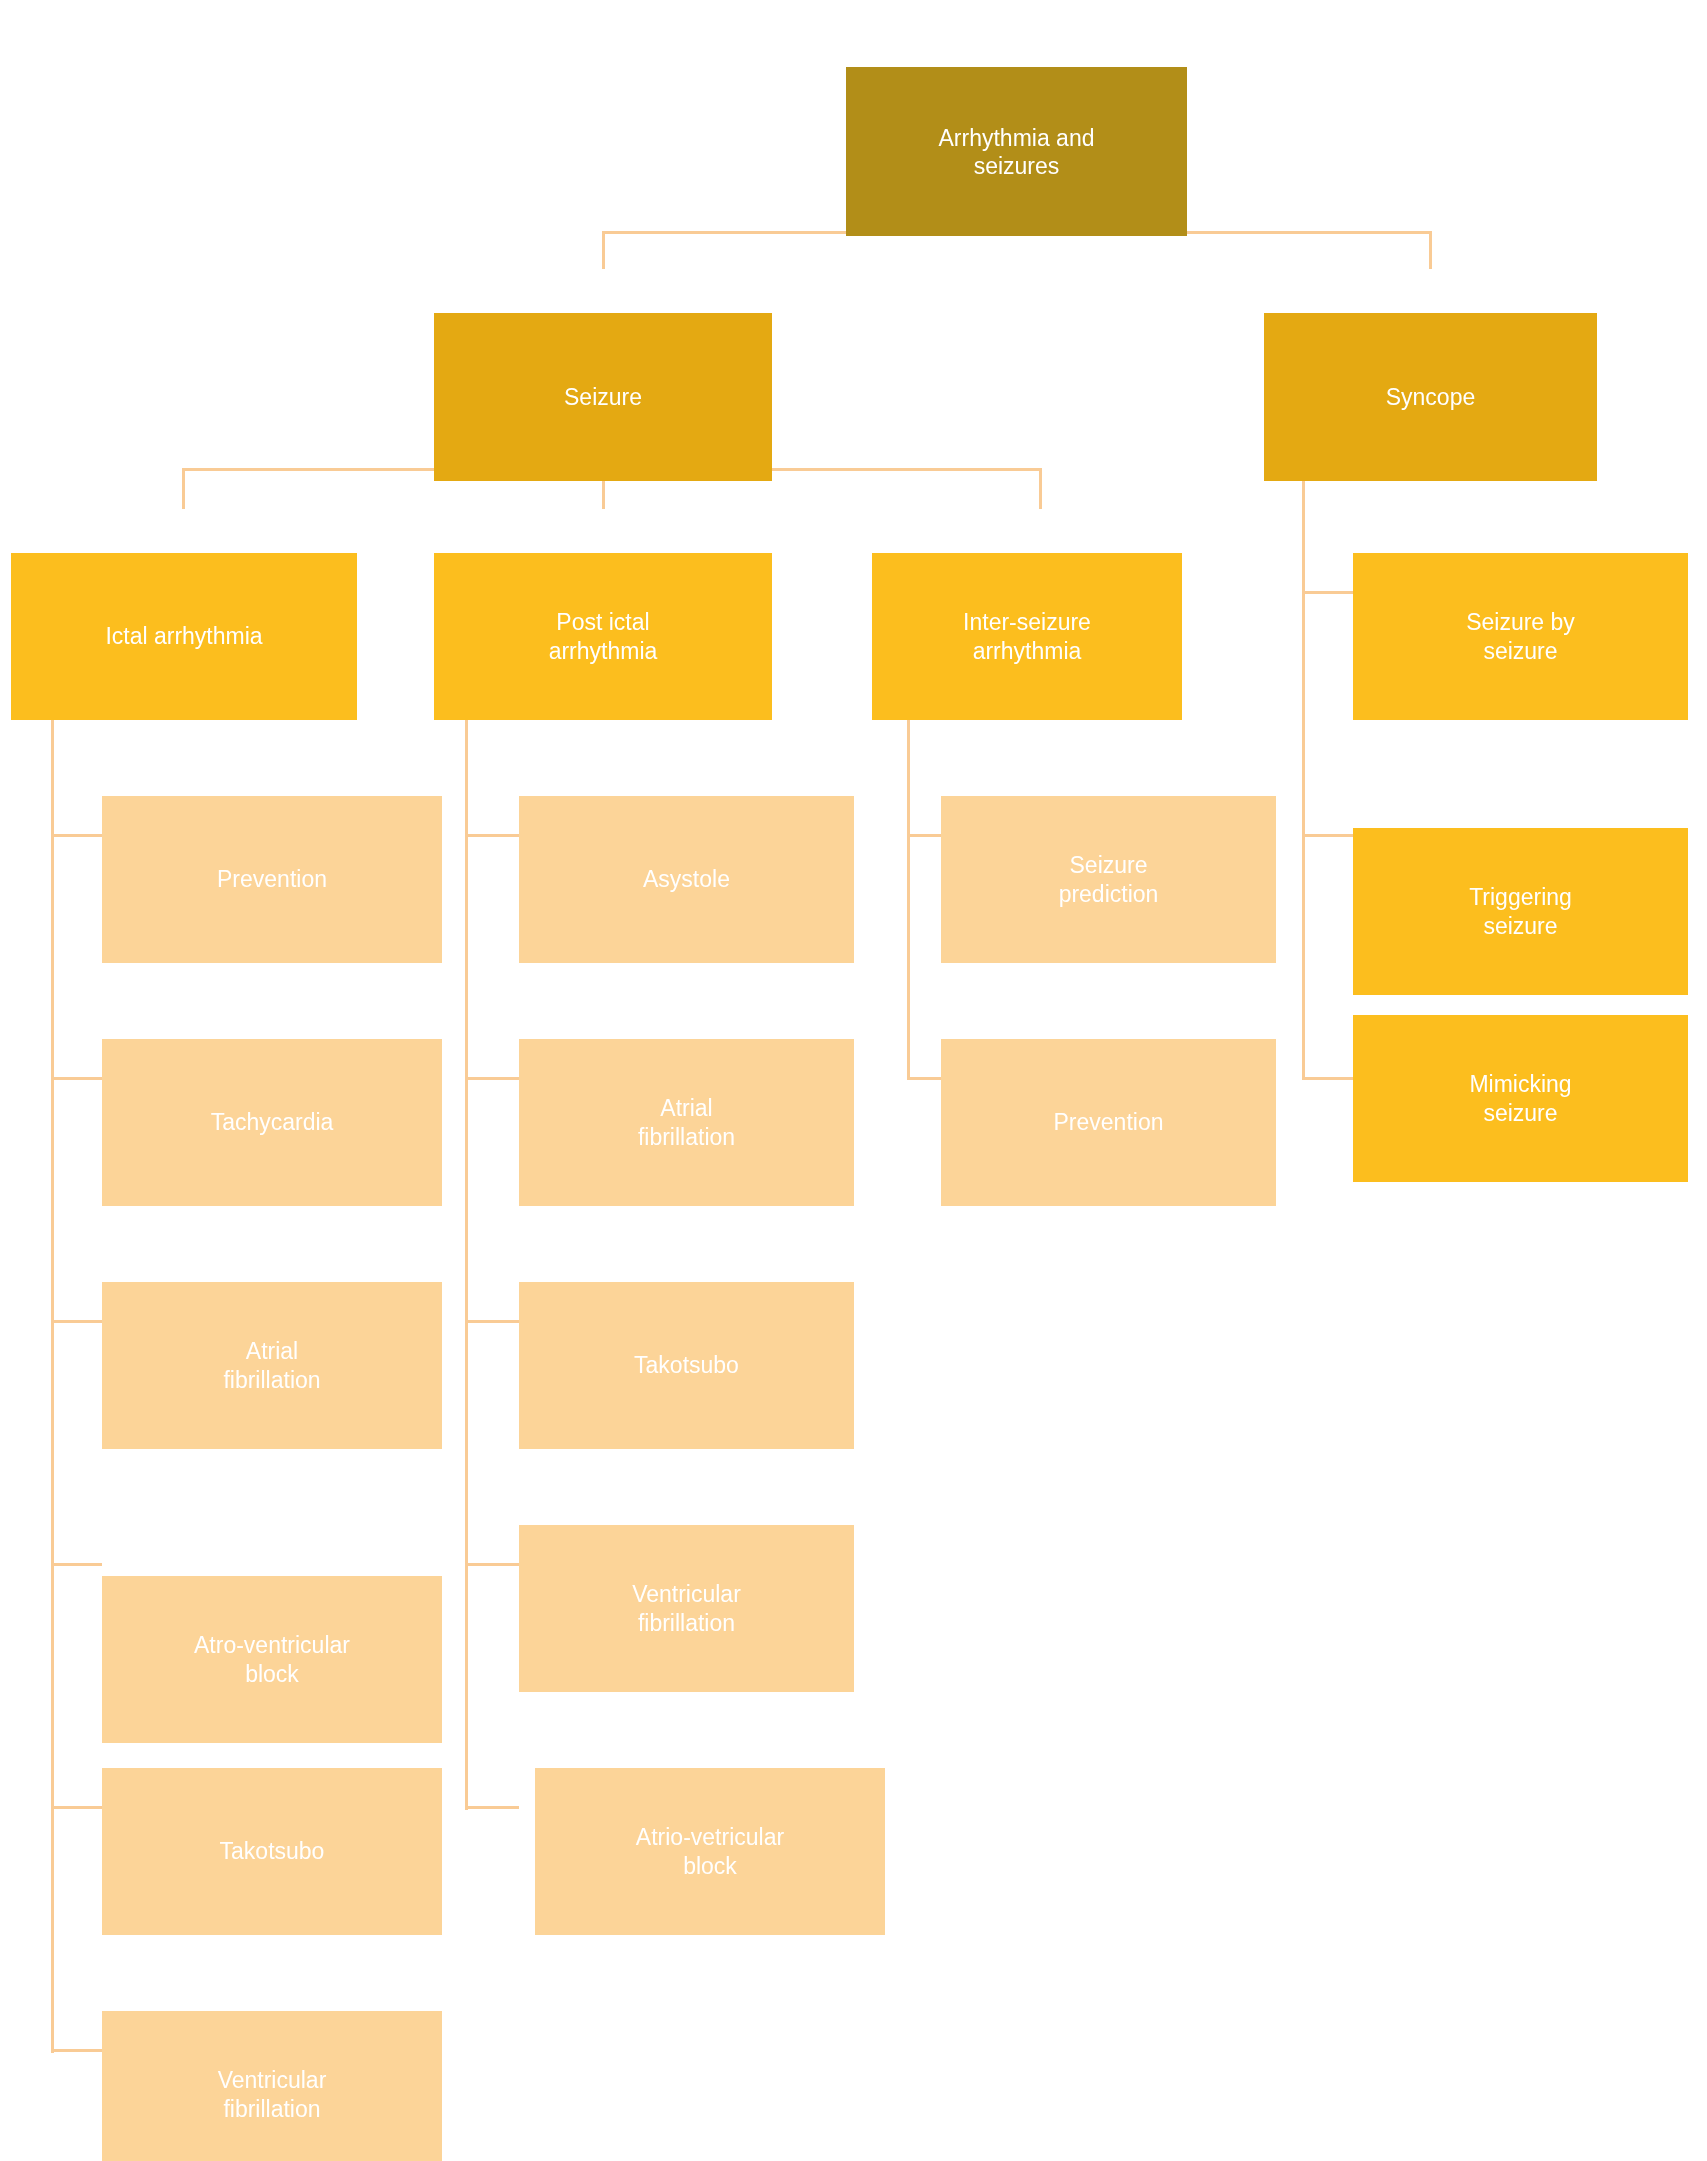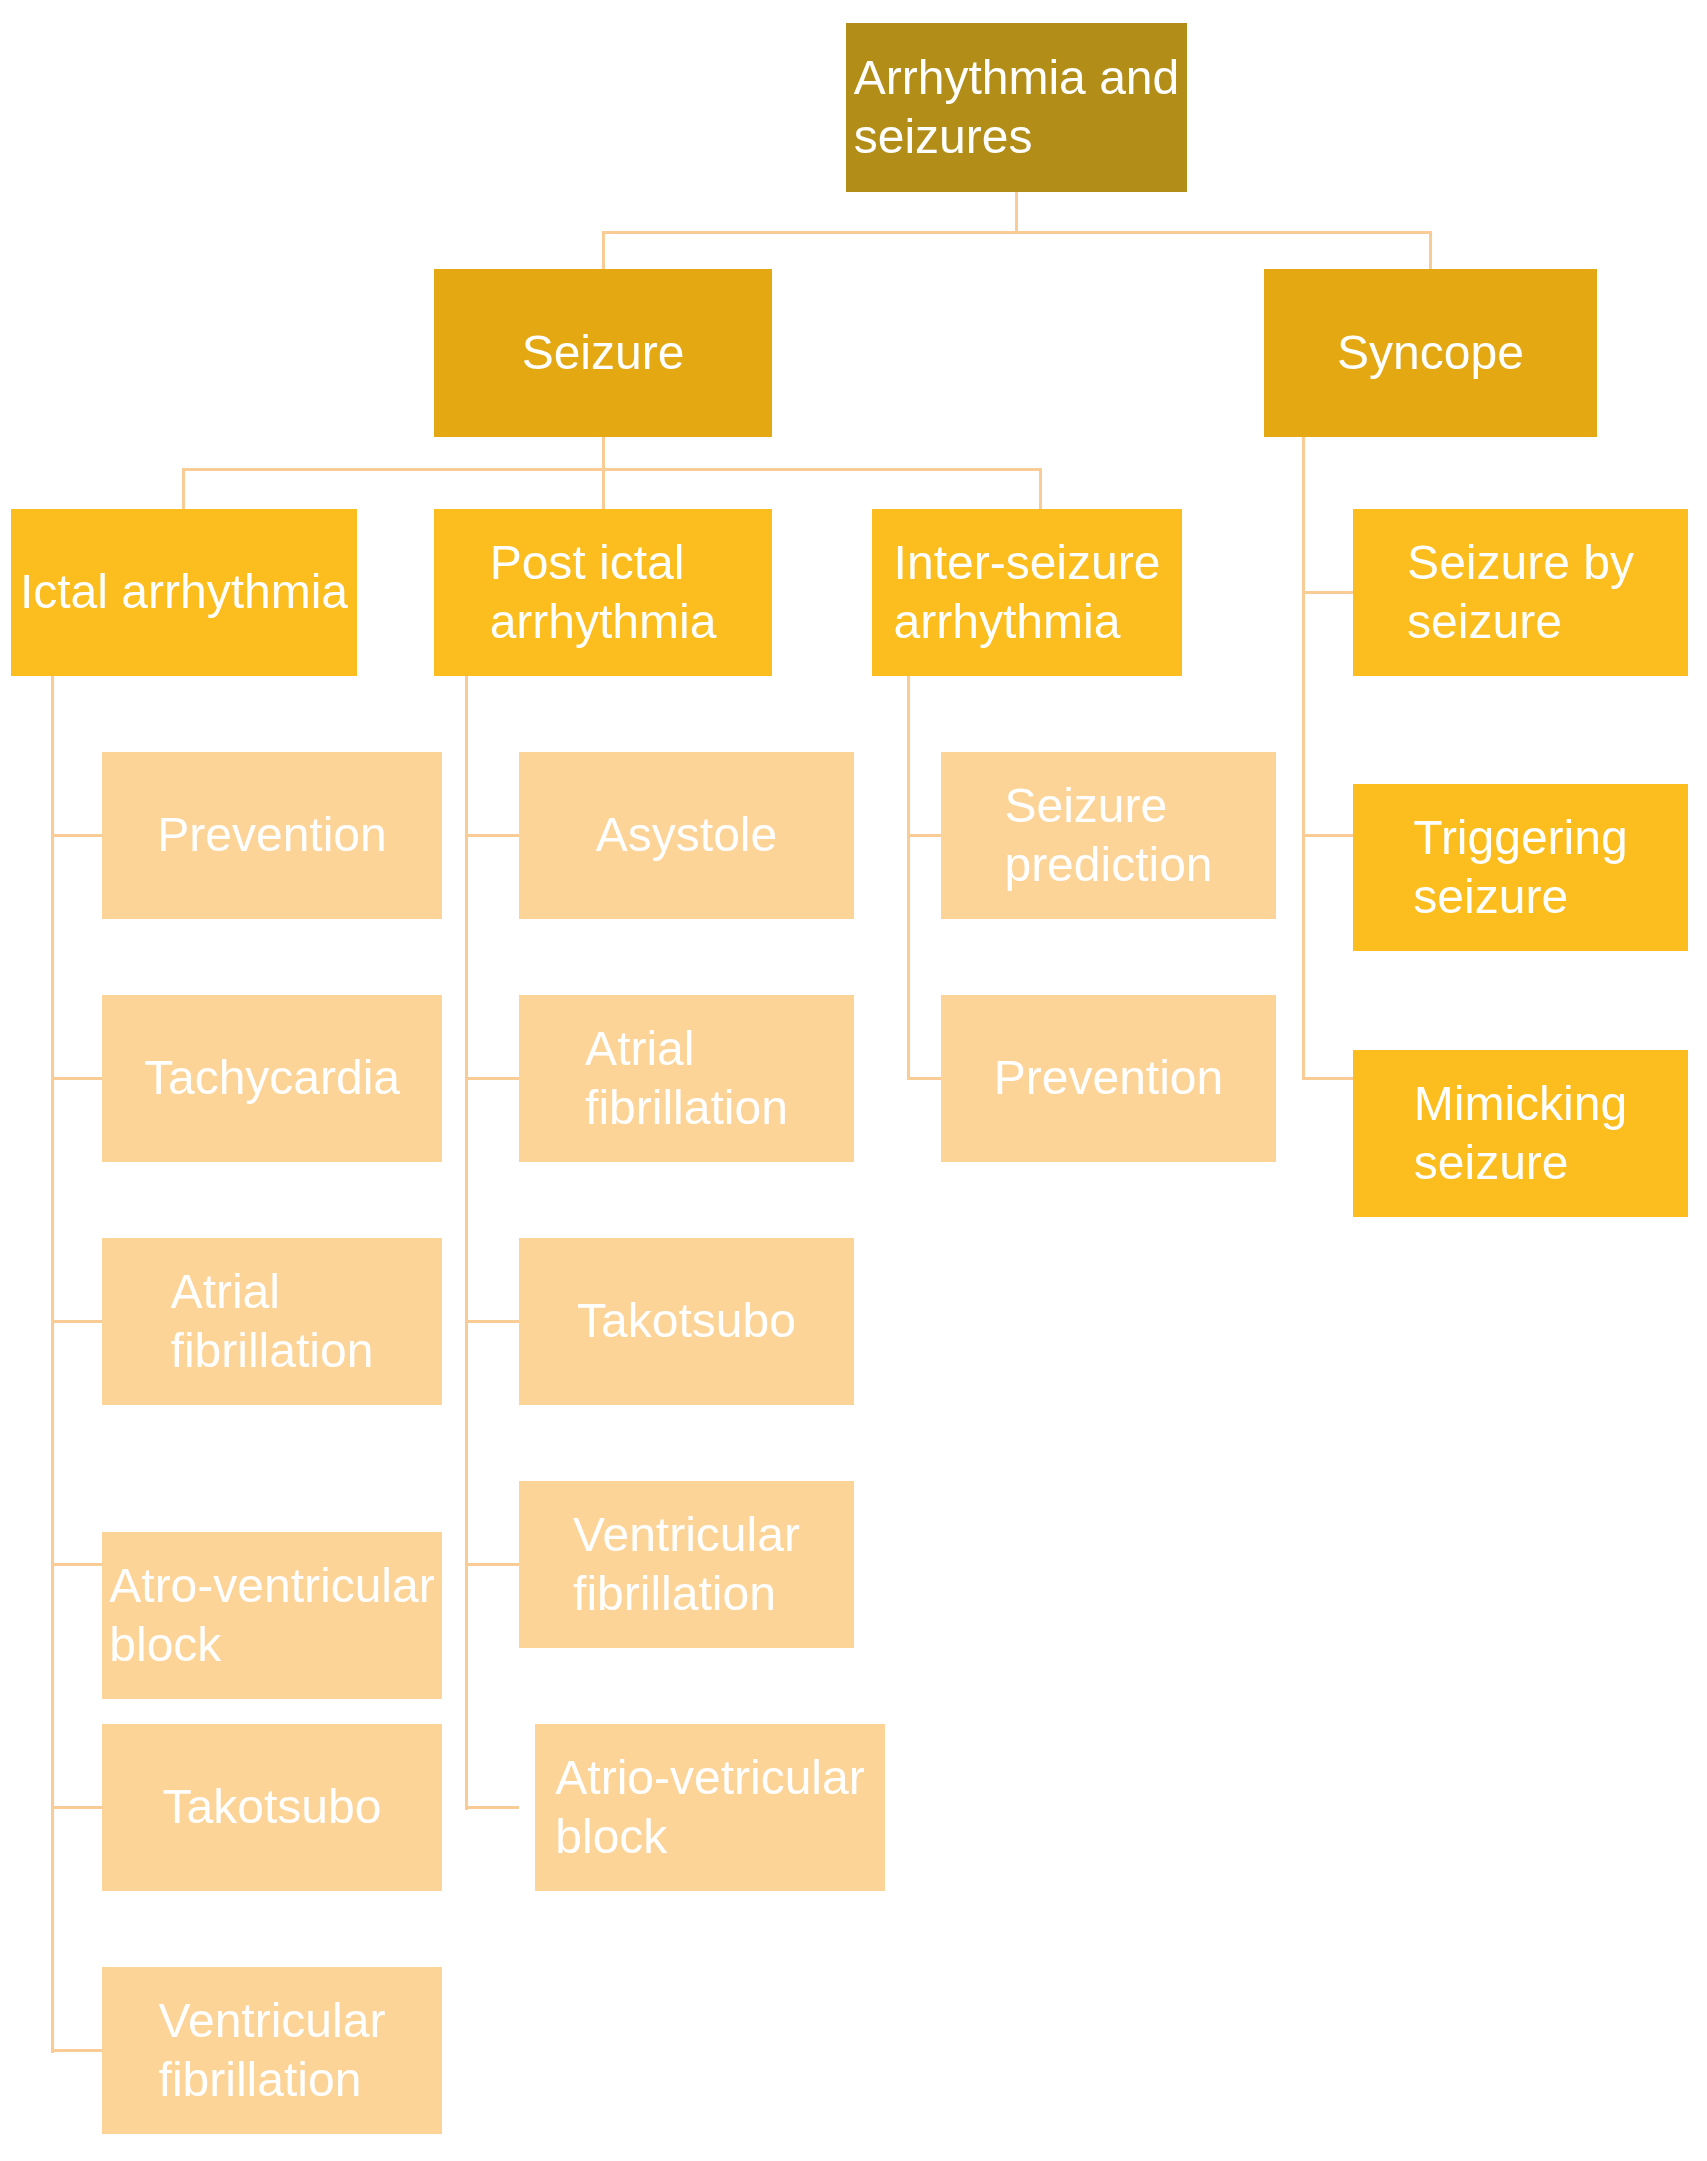--- a/index.html
+++ b/index.html
@@ -9,24 +9,26 @@
     height:2161px;
     background:var(--bg,#fff);
     font-family:"Liberation Sans", sans-serif;
     overflow:hidden;
   }
   .node{
     position:absolute;
     display:flex;
     align-items:center;
     justify-content:center;
+    text-align:center;
     white-space:pre-line;
     color:var(--text,#fff);
-    font-size:48px;
+    font-size:23px;
     line-height:1.22;
+    margin-top:44px;
   }
   .root-fill{background:var(--root-fill,#B28E18);}
   .branch-fill{background:var(--branch-fill,#E4A912);}
   .group-fill{background:var(--group-fill,#FCBE1E);}
   .leaf-fill{background:var(--leaf-fill,#FCD498);}
   .nowrap{white-space:nowrap;}
   .conn{position:absolute;background:var(--conn,#F9CB95);}
   
   .n-root{left:846px;top:23.4px;width:341px;height:169px;}
   .n-seizure{left:434px;top:269px;width:338px;height:168px;}
@@ -42,21 +44,21 @@
   .n-c1r6{left:102px;top:1967px;width:340px;height:167px;}
   .n-c2r1{left:519px;top:752px;width:335px;height:167px;}
   .n-c2r2{left:519px;top:995px;width:335px;height:167px;}
   .n-c2r3{left:519px;top:1238px;width:335px;height:167px;}
   .n-c2r4{left:519px;top:1481px;width:335px;height:167px;}
   .n-c2r5{left:535px;top:1724px;width:350px;height:167px;}
   .n-c3r1{left:941px;top:752px;width:335px;height:167px;}
   .n-c3r2{left:941px;top:995px;width:335px;height:167px;}
   .n-c4r0{left:1353px;top:509px;width:335px;height:167px;}
   .n-c4r1{left:1353px;top:784px;width:335px;height:167px;}
-  .n-c4r2{left:1353px;top:1050px;width:335px;height:167px;}
+  .n-c4r2{left:1353px;top:971px;width:335px;height:167px;}
 </style>
 </head>
 <body>
 
 <div class="canvas">
 
   <div class="conn" style="left:1015px;top:192px;width:3.1px;height:40px;"></div>
   <div class="conn" style="left:603px;top:231px;width:829px;height:3.1px;"></div>
   <div class="conn" style="left:602px;top:231px;width:3.1px;height:38px;"></div>
   <div class="conn" style="left:1429px;top:231px;width:3.1px;height:38px;"></div>

